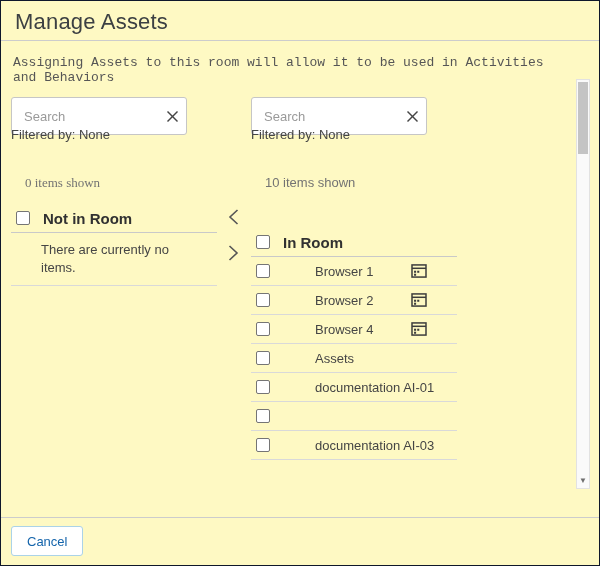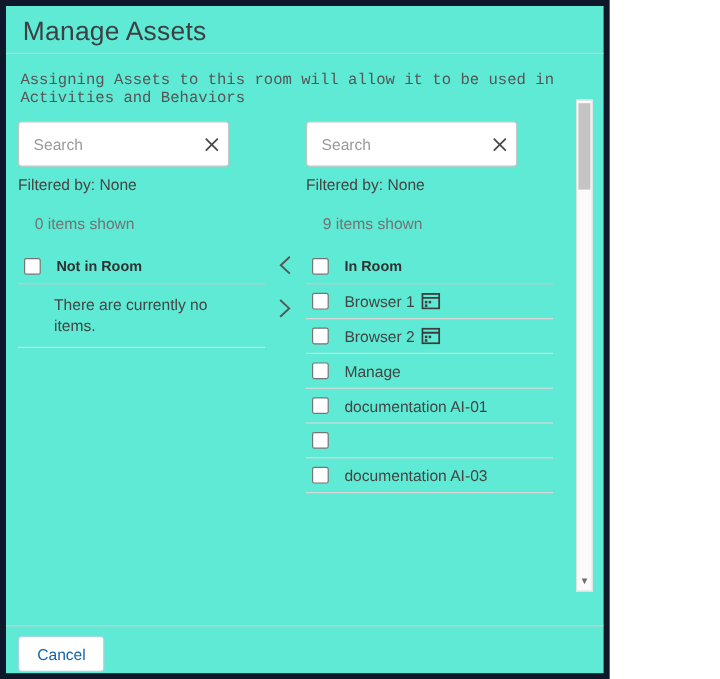--- a/index.html
+++ b/index.html
@@ -1,24 +1,24 @@
 <!DOCTYPE html>
 <html><head>
 <meta charset="utf-8">
 <style>
   * { box-sizing: border-box; margin: 0; padding: 0; }
   html, body { background: #ffffff; }
   body { font-family: "Liberation Sans", sans-serif; }
 
   .dialog {
     position: relative;
-    width: 508px;
+    width: 600px;
     height: 566px;
-    background: #5eead4;
-    border: 5px solid #0f172a;
+    background: #fef9c3;
+    border: 1px solid #0f172a;
     overflow: hidden;
   }
 
   .dialog-title {
     position: absolute;
     top: 8px; left: 14px;
     font-size: 22px;
     color: #3c4043;
     font-weight: 400;
     letter-spacing: 0.2px;
@@ -64,54 +64,54 @@
   .search-box input::placeholder { color: #9a9a9a; }
   .clear-btn {
     width: 28px; height: 100%;
     display: flex; align-items: center; justify-content: center;
     cursor: pointer;
     border: none; background: transparent;
   }
 
   .filter-label {
     position: absolute;
-    top: 141px;
+    top: 126px;
     font-size: 13px;
     color: #454545;
   }
   .filter-label.left { left: 10px; }
   .filter-label.right { left: 250px; }
 
   .count-label {
     position: absolute;
     top: 174px;
     font-size: 13px;
     color: #737373;
   }
-  .count-label.left { left: 24px; }
+  .count-label.left { left: 24px; font-family: Liberation Serif, serif; }
   .count-label.right { left: 264px; }
 
   
   .list {
     position: absolute;
     top: 203px;
     width: 206px;
     overflow: hidden;
   }
   .list.left { left: 10px; }
-  .list.right { left: 250px; height: 281px; }
+  .list.right { left: 250px; height: 281px; margin-top: 24px; }
 
   .list-header {
     display: flex;
     align-items: center;
     height: 29px;
     border-bottom: 1px solid #c9c9c9;
   }
   .list-header .hdr-label {
-    font-size: 12px;
+    font-size: 15px;
     font-weight: 700;
     color: #313131;
     margin-left: 13px;
   }
 
   .checkbox {
     width: 14px; height: 14px;
     border: 1px solid #757575;
     border-radius: 2px;
     background: #fff;
@@ -128,20 +128,21 @@
     line-height: 1.35;
     max-width: 206px;
   }
   .empty-row-text { display: block; width: 150px; }
 
   .item-row {
     display: flex;
     align-items: center;
     height: 29px;
     border-bottom: 1px solid #d9d9d9;
+    gap: 32px;
   }
   .item-label {
     font-size: 13px;
     color: #454545;
     margin-left: 13px;
     white-space: nowrap;
   }
   .browser-icon { margin-left: 5px; display: inline-flex; }
 
   
@@ -239,21 +240,21 @@
         <line x1="1.5" y1="1.5" x2="11.5" y2="11.5" stroke="#454545" stroke-width="1.4"></line>
         <line x1="11.5" y1="1.5" x2="1.5" y2="11.5" stroke="#454545" stroke-width="1.4"></line>
       </svg>
     </button>
   </div>
 
   <div class="filter-label left">Filtered by: None</div>
   <div class="filter-label right">Filtered by: None</div>
 
   <div class="count-label left">0 items shown</div>
-  <div class="count-label right">9 items shown</div>
+  <div class="count-label right">10 items shown</div>
 
   <div class="list left">
     <div class="list-header">
       <span class="checkbox"></span>
       <span class="hdr-label">Not in Room</span>
     </div>
     <div class="empty-row">
       <span class="empty-row-text">There are currently no items.</span>
     </div>
   </div>
@@ -296,21 +297,34 @@
           <rect x="1" y="1" width="15" height="13" fill="none" stroke="#3c3c3c" stroke-width="1.6"></rect>
           <line x1="1" y1="4.6" x2="16" y2="4.6" stroke="#3c3c3c" stroke-width="1.6"></line>
           <rect x="3.2" y="7.2" width="2.2" height="2.2" fill="#3c3c3c"></rect>
           <rect x="6.6" y="7.2" width="2.2" height="2.2" fill="#3c3c3c"></rect>
           <rect x="3.2" y="10.4" width="2.2" height="2.2" fill="#3c3c3c"></rect>
         </svg>
       </span>
     </div>
         <div class="item-row">
       <span class="checkbox"></span>
-      <span class="item-label">Manage</span>
+      <span class="item-label">Browser 4</span>
+      <span class="browser-icon">
+        <svg width="16" height="14" viewBox="0 0 17 15">
+          <rect x="1" y="1" width="15" height="13" fill="none" stroke="#3c3c3c" stroke-width="1.6"></rect>
+          <line x1="1" y1="4.6" x2="16" y2="4.6" stroke="#3c3c3c" stroke-width="1.6"></line>
+          <rect x="3.2" y="7.2" width="2.2" height="2.2" fill="#3c3c3c"></rect>
+          <rect x="6.6" y="7.2" width="2.2" height="2.2" fill="#3c3c3c"></rect>
+          <rect x="3.2" y="10.4" width="2.2" height="2.2" fill="#3c3c3c"></rect>
+        </svg>
+      </span>
+    </div>
+        <div class="item-row">
+      <span class="checkbox"></span>
+      <span class="item-label">Assets</span>
 
     </div>
         <div class="item-row">
       <span class="checkbox"></span>
       <span class="item-label">documentation AI-01</span>
 
     </div>
         <div class="item-row">
       <span class="checkbox"></span>
 

